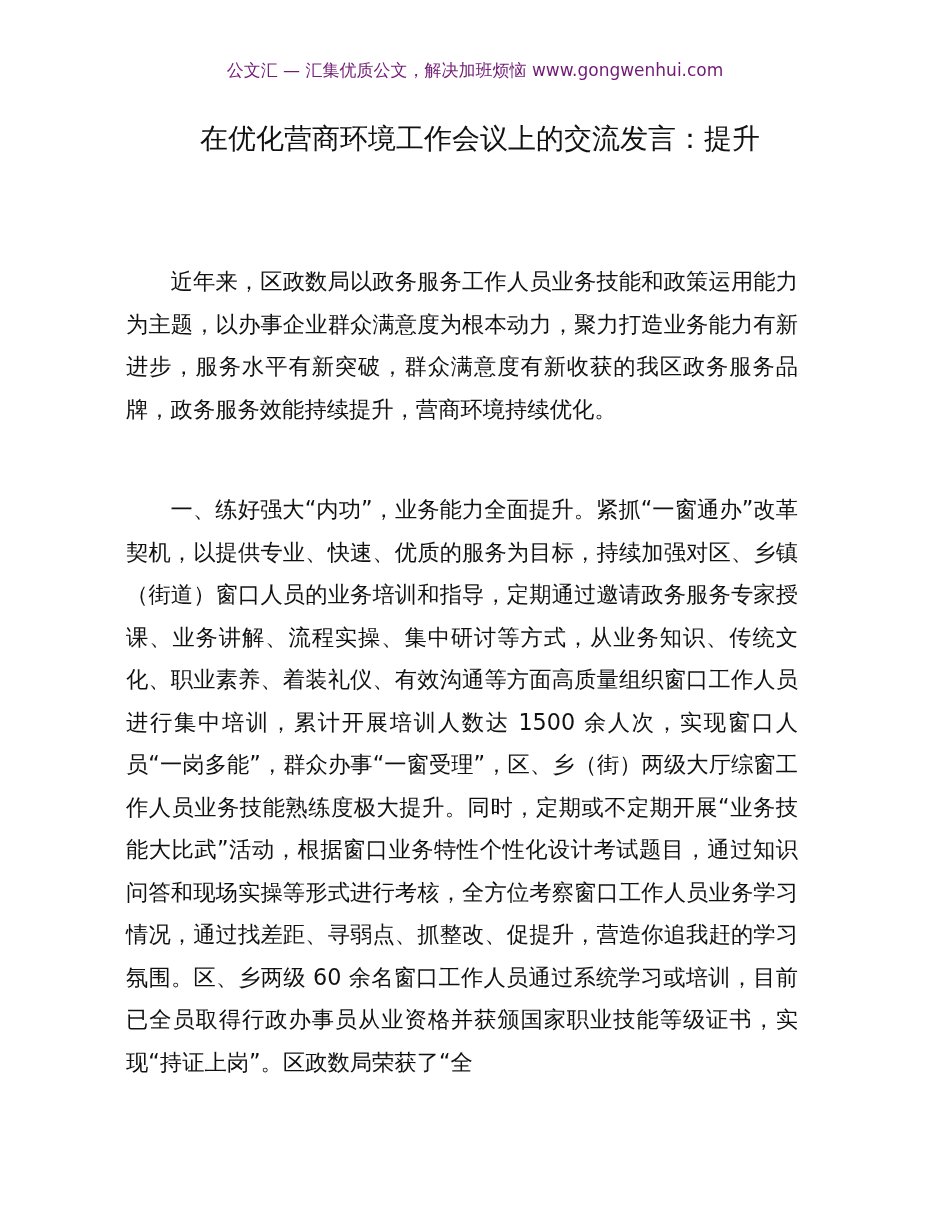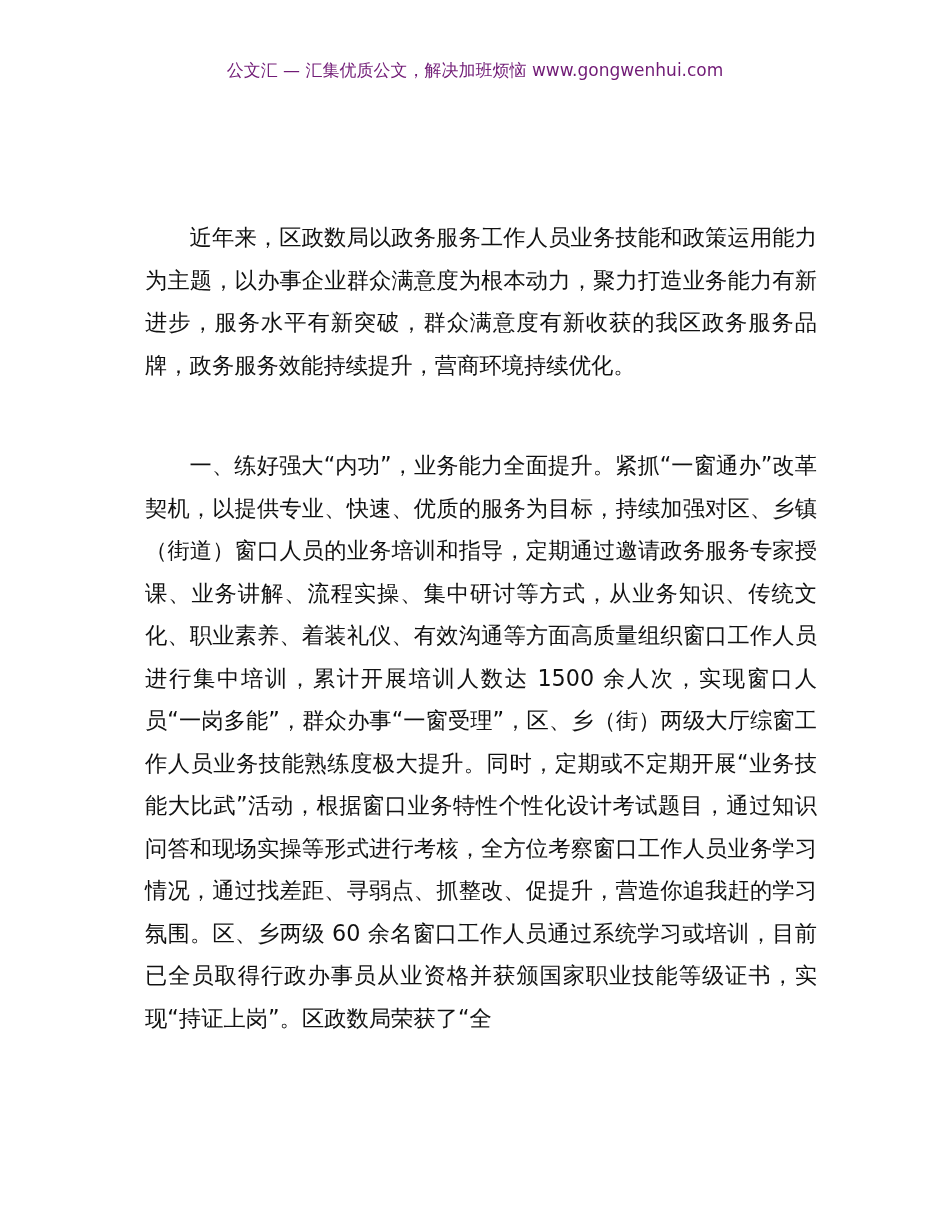--- a/index.html
+++ b/index.html
@@ -1,29 +1,30 @@
 <!DOCTYPE html>
 <html><head>
   <meta charset="utf-8">
   <style>
     html, body { margin:0; padding:0; background:#ffffff; }
     body { width:950px; height:1230px; position:relative; overflow:hidden; font-family:"DejaVu Sans","Liberation Sans",sans-serif; color:#111; }
     .header { position:absolute; top:58px; left:0; width:950px; text-align:center; color:#701a75; font-size:17px; line-height:24px; }
     .title { position:absolute; top:116px; left:140px; width:680px; text-align:center; font-size:28px; line-height:45px; color:#111; }
-    .body-text { position:absolute; left:145px; width:672px; font-size:22.3px; line-height:42.5px; text-align:justify; text-align-last:left; }
+    .body-text { position:absolute; left:126px; width:672px; font-size:22.3px; line-height:42.5px; text-align:justify; text-align-last:left;margin-top:44px; }
     .p1 { top:216px; }
     .p2 { top:444px; }
     .para { text-indent:2em; margin:0; }
   </style>
 </head>
 <body>
 
 <div class="header">公文汇 — 汇集优质公文，解决加班烦恼 www.gongwenhui.com</div>
 
 <div class="title">
+  <div>在优化营商环境工作会议上的交流发言：提升</div>
 </div>
 
 <div class="body-text p1">
   <p class="para">近年来，区政数局以政务服务工作人员业务技能和政策运用能力为主题，以办事企业群众满意度为根本动力，聚力打造业务能力有新进步，服务水平有新突破，群众满意度有新收获的我区政务服务品牌，政务服务效能持续提升，营商环境持续优化。</p>
 </div>
 
 <div class="body-text p2">
   <p class="para">一、练好强大“内功”，业务能力全面提升。紧抓“一窗通办”改革契机，以提供专业、快速、优质的服务为目标，持续加强对区、乡镇（街道）窗口人员的业务培训和指导，定期通过邀请政务服务专家授课、业务讲解、流程实操、集中研讨等方式，从业务知识、传统文化、职业素养、着装礼仪、有效沟通等方面高质量组织窗口工作人员进行集中培训，累计开展培训人数达 1500 余人次，实现窗口人员“一岗多能”，群众办事“一窗受理”，区、乡（街）两级大厅综窗工作人员业务技能熟练度极大提升。同时，定期或不定期开展“业务技能大比武”活动，根据窗口业务特性个性化设计考试题目，通过知识问答和现场实操等形式进行考核，全方位考察窗口工作人员业务学习情况，通过找差距、寻弱点、抓整改、促提升，营造你追我赶的学习氛围。区、乡两级 60 余名窗口工作人员通过系统学习或培训，目前已全员取得行政办事员从业资格并获颁国家职业技能等级证书，实现“持证上岗”。区政数局荣获了“全</p>
 </div>
 

